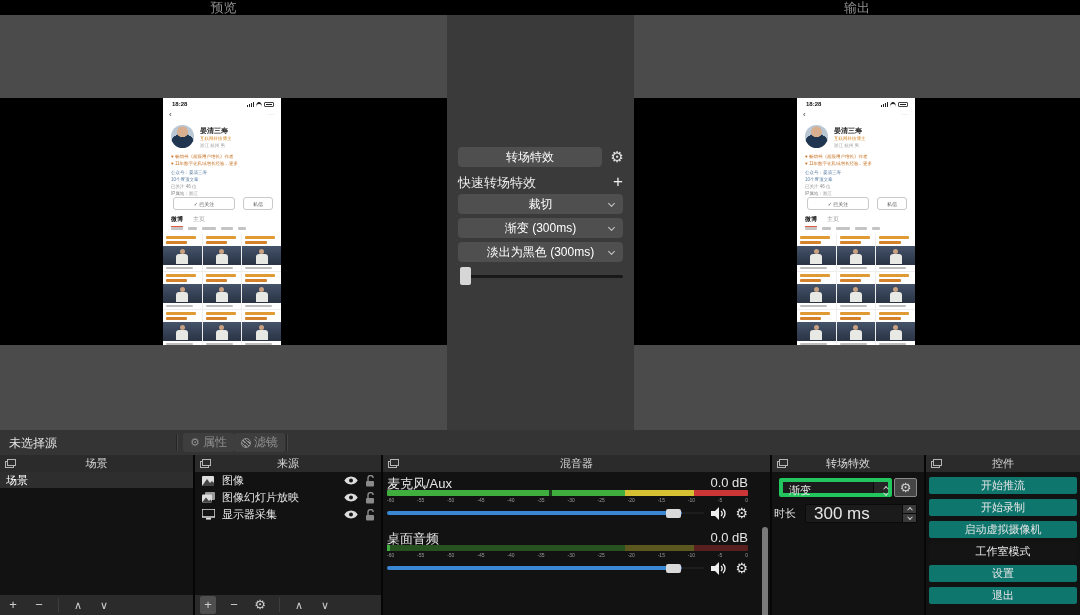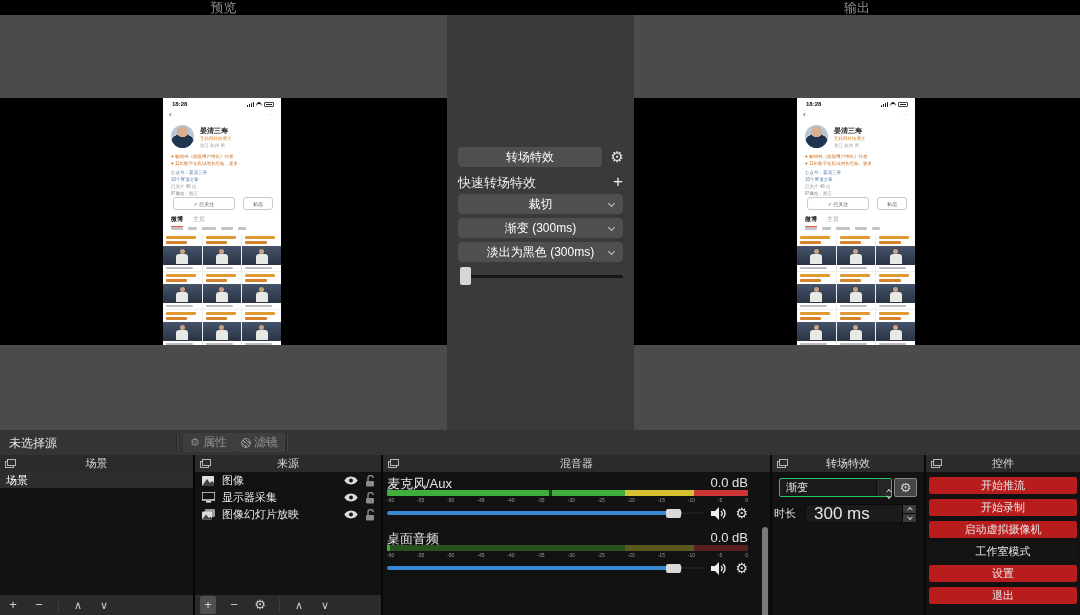--- a/index.html
+++ b/index.html
@@ -132,39 +132,39 @@
   .vol-slider { position:relative; flex:1; height:16px; }
   .vol-fill { position:absolute; left:0; top:6px; height:4px; width:93%; background:#3a87d4; border-radius:2px; }
   .vol-rest { position:absolute; right:0; top:7px; height:2px; width:7%; background:#1d1d1d; }
   .vol-handle { position:absolute; left:88%; top:3.5px; width:15px; height:9px; background:#d9d9d9; border-radius:2px; }
   .mx-gear { color:#e0e0e0; font-size:14px; line-height:14px; }
   .vscroll { position:absolute; right:2px; top:55px; width:6px; height:100px; background:#7a7a7a; border-radius:3px; }
 
   
   .tr-row1 { position:absolute; left:7px; top:6px; right:7px; height:19px; }
   .tr-combo { position:absolute; left:0; top:0; width:113px; height:19px; background:#1b1b1b;
-    border:1px solid #22c55e; border-radius:2px; color:#e6e6e6; font-size:11px; line-height:17px; padding-left:6px; }
+    border:4px solid #22c55e; border-radius:2px; color:#e6e6e6; font-size:11px; line-height:17px; padding-left:6px; }
   .tr-combo .spin { position:absolute; right:0; top:0; bottom:0; width:15px; background:#262626;
     border-left:1px solid #0a0a0a; display:flex; flex-direction:column; align-items:center; justify-content:center; gap:2px; }
   .tr-gear { position:absolute; right:0; top:0; width:23px; height:19px; background:#454545; border:1px solid #8a8a8a;
     border-radius:2px; color:#cfcfcf; font-size:13px; text-align:center; line-height:17px; }
   .tr-row2 { position:absolute; left:2px; top:32px; right:7px; height:19px; }
   .tr-durlbl { position:absolute; left:0; top:2px; color:#dcdcdc; font-size:11px; }
   .tr-spinbox { position:absolute; left:31px; right:0; top:0; height:19px; background:#1b1b1b;
     border:1px solid #0a0a0a; border-radius:2px; color:#e6e6e6; font-size:17px; line-height:17px; padding-left:8px; }
   .tr-spinbtns { position:absolute; right:0; top:0; bottom:0; width:14px; display:flex; flex-direction:column; }
   .tr-spinbtns i { flex:1; background:#3a3a3a; border-left:1px solid #0a0a0a; position:relative; }
   .tr-spinbtns i:first-child { border-bottom:1px solid #0a0a0a; }
   .car-up,.car-dn { position:absolute; left:50%; top:50%; width:4px; height:4px; border-right:1.3px solid #cfcfcf; border-bottom:1.3px solid #cfcfcf; }
   .car-up { transform:translate(-50%,-28%) rotate(-135deg); }
   .car-dn { transform:translate(-50%,-72%) rotate(45deg); }
 
   
   .ctl-wrap { padding:5px 3px; display:flex; flex-direction:column; gap:5px; }
-  .ctl-btn { height:17px; background:#b91c1c; border-radius:2px; color:#e6e6e6; font-size:11px;
+  .ctl-btn { height:17px; background:#0f766e; border-radius:2px; color:#e6e6e6; font-size:11px;
     text-align:center; line-height:17px; }
   .ctl-btn.active { background:#141414; }
 
   
   svg { display:block; }
 </style>
 </head>
 <body>
 
 <div class="app">
@@ -466,47 +466,47 @@
           <span>
             <svg width="10" height="12" viewBox="0 0 10 12">
                 <path d="M3 6V3.2A2.6 2.6 0 0 1 8.2 3" fill="none" stroke="#8a8a8a" stroke-width="1.4"></path>
                 <rect x="1" y="6" width="8" height="5.5" rx="1" fill="#8a8a8a"></rect>
               </svg>
           </span>
         </div>
         <div class="src-row">
           <span class="src-ic">
             <svg width="13" height="11" viewBox="0 0 13 11">
-                <rect x="0" y="0" width="13" height="8" rx="1" fill="none" stroke="#ddd" stroke-width="1.4"></rect>
-                <rect x="4" y="9" width="5" height="1.6" fill="#ddd"></rect>
-              </svg>
-          </span>
-          <span class="lbl">显示器采集</span>
+                <rect x="3" y="0" width="10" height="8" rx="1" fill="#9a9a9a"></rect>
+                <rect x="0" y="2.5" width="10" height="8" rx="1" fill="#ddd"></rect>
+                <path d="M0 10.5 L4 5.5 L7 9 L8.5 7.5 L10 9.5 v1 Z" fill="#444"></path>
+              </svg>
+          </span>
+          <span class="lbl">图像幻灯片放映</span>
           <span>
             <svg width="14" height="9" viewBox="0 0 14 9">
                 <path d="M7 .5C3.6.5 1.2 2.8.3 4.5 1.2 6.2 3.6 8.5 7 8.5s5.8-2.3 6.7-4C12.8 2.8 10.4.5 7 .5z" fill="#ddd"></path>
                 <circle cx="7" cy="4.5" r="2" fill="#161616"></circle>
               </svg>
           </span>
           <span>
             <svg width="10" height="12" viewBox="0 0 10 12">
                 <path d="M3 6V3.2A2.6 2.6 0 0 1 8.2 3" fill="none" stroke="#8a8a8a" stroke-width="1.4"></path>
                 <rect x="1" y="6" width="8" height="5.5" rx="1" fill="#8a8a8a"></rect>
               </svg>
           </span>
         </div>
         <div class="src-row">
           <span class="src-ic">
             <svg width="13" height="11" viewBox="0 0 13 11">
-                <rect x="3" y="0" width="10" height="8" rx="1" fill="#9a9a9a"></rect>
-                <rect x="0" y="2.5" width="10" height="8" rx="1" fill="#ddd"></rect>
-                <path d="M0 10.5 L4 5.5 L7 9 L8.5 7.5 L10 9.5 v1 Z" fill="#444"></path>
-              </svg>
-          </span>
-          <span class="lbl">图像幻灯片放映</span>
+                <rect x="0" y="0" width="13" height="8" rx="1" fill="none" stroke="#ddd" stroke-width="1.4"></rect>
+                <rect x="4" y="9" width="5" height="1.6" fill="#ddd"></rect>
+              </svg>
+          </span>
+          <span class="lbl">显示器采集</span>
           <span>
             <svg width="14" height="9" viewBox="0 0 14 9">
                 <path d="M7 .5C3.6.5 1.2 2.8.3 4.5 1.2 6.2 3.6 8.5 7 8.5s5.8-2.3 6.7-4C12.8 2.8 10.4.5 7 .5z" fill="#ddd"></path>
                 <circle cx="7" cy="4.5" r="2" fill="#161616"></circle>
               </svg>
           </span>
           <span>
             <svg width="10" height="12" viewBox="0 0 10 12">
                 <path d="M3 6V3.2A2.6 2.6 0 0 1 8.2 3" fill="none" stroke="#8a8a8a" stroke-width="1.4"></path>
                 <rect x="1" y="6" width="8" height="5.5" rx="1" fill="#8a8a8a"></rect>

